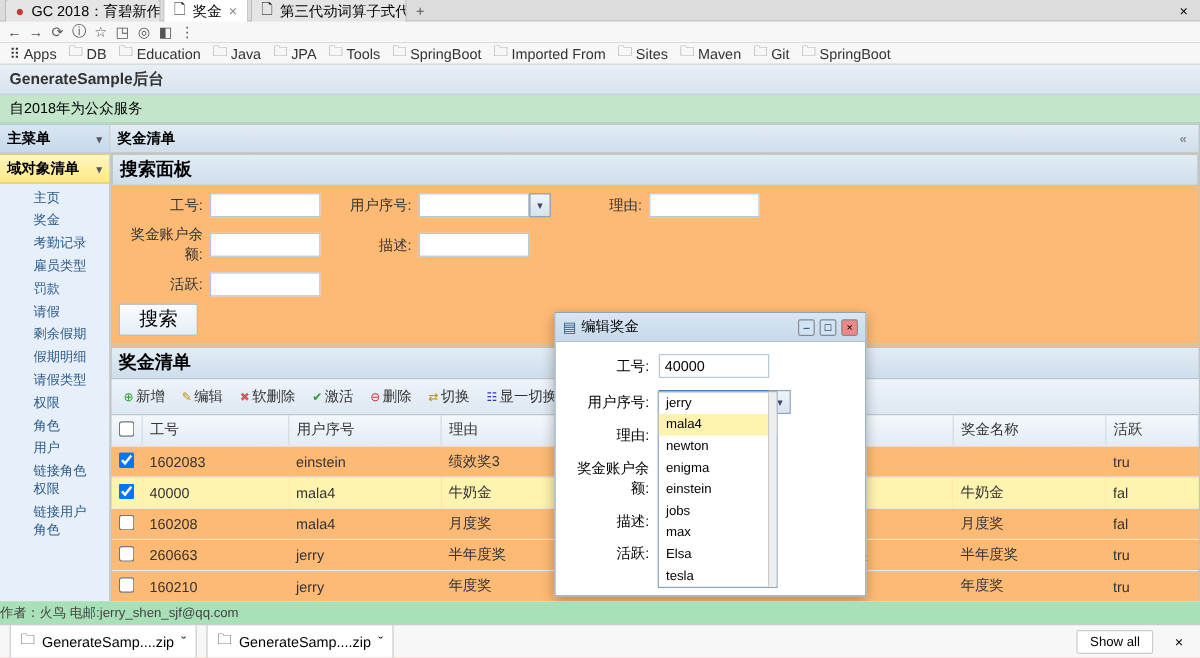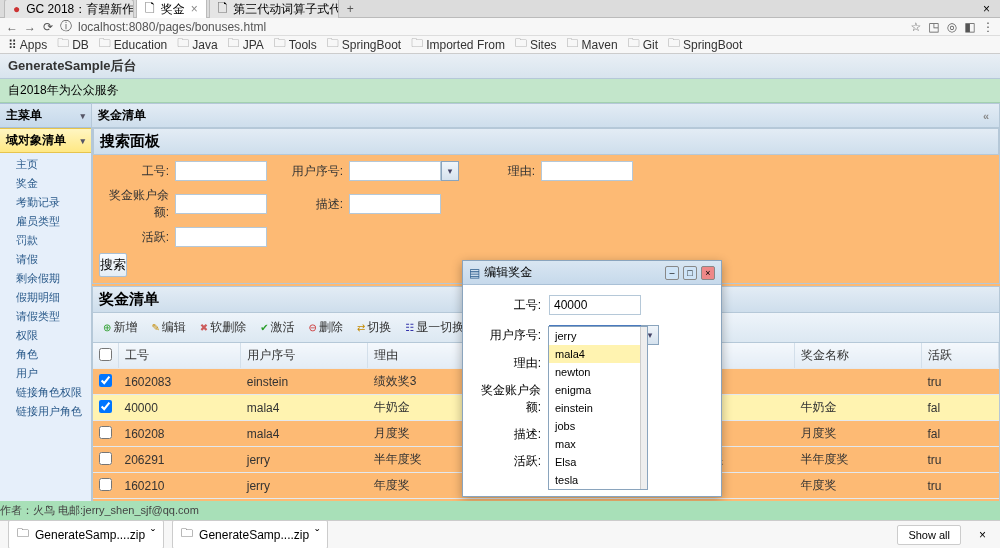--- a/index.html
+++ b/index.html
@@ -18,33 +18,33 @@
 .bmbar .bm { display:flex; align-items:center; gap:3px;}
 .bmbar .folder { color:#777;}
 
 .appbar { background: linear-gradient(#e9eff5,#d8e4ee); padding: 3px 8px; font-weight: bold; font-size: 13px; color:#333; border-bottom:1px solid #b5c8d8;}
 .subtitle { background:#c3e6cb; padding: 3px 8px; font-size: 12px; border-bottom:1px solid #a3d0b0;}
 .app { flex:1; display:flex; overflow:hidden; }
 
 .side { width: 92px; background:#e6effa; border-right:1px solid #b5c8d8; display:flex; flex-direction:column;}
 .side .grp { background:linear-gradient(#d9e6f2,#c6d9eb); border:1px solid #a9c0d6; border-left:none; border-right:none; padding:3px 6px; font-weight:bold; font-size:11px; display:flex; justify-content:space-between; align-items:center;}
 .side .grp.sel { background:linear-gradient(#fff6c2,#ffe884); border-color:#e6c44d;}
-.side ul { list-style:none; padding:2px 0;}
+.side ul { list-style:none; padding:2px 12px;}
 .side li { padding:2px 6px 2px 16px; font-size:11px; color:#2a5a8a; cursor:pointer;}
 .side .chev { font-size:9px; color:#556;}
 
 .main { flex:1; background:#fdba74; display:flex; flex-direction:column; position:relative;}
 .panel-hd { background:linear-gradient(#e3ecf5,#cedeec); border:1px solid #b5c8d8; border-left:none; padding:3px 6px; font-size:11px; font-weight:bold; display:flex; justify-content:space-between; align-items:center;}
 .inner-hd { background:linear-gradient(#e3ecf5,#cedeec); border:1px solid #b5c8d8; padding:3px 6px; font-size:15px; font-weight:bold;}
 .pad { padding:6px;}
 .searchform { border:1px solid #b5c8d8; border-top:none; margin:0;}
 .row { display:flex; align-items:center; gap:6px; margin-bottom:6px;}
 .lbl { width:70px; text-align:right; color:#333; font-size:12px;}
 .inp { border:1px solid #b5c8d8; height:20px; width:92px; padding:0 4px; background:#fff;}
-.btn { border:1px solid #a9c0d6; background:linear-gradient(#fafcff,#e4edf6); padding:2px 0; cursor:pointer; font-size:13px; border-radius:2px;}
+.btn { border:1px solid #a9c0d6; background:linear-gradient(#fafcff,#e4edf6); padding:2px 16px; cursor:pointer; font-size:16px; border-radius:2px;}
 .grid-wrap { border:1px solid #b5c8d8; border-top:none; flex:1;}
 .toolbar { background:linear-gradient(#eef4fa,#dce8f2); border-bottom:1px solid #b5c8d8; padding:3px 4px; display:flex; gap:2px; flex-wrap:wrap;}
 .tbtn { border:1px solid transparent; padding:2px 5px; font-size:11px; color:#333; display:flex; align-items:center; gap:2px; cursor:pointer;}
 .ticon { font-size:10px;}
 .i-add{ color:#2a9d2a;} .i-edit{color:#c48a00;} .i-sdel{color:#cc5c5c;} .i-act{color:#2a9d2a;} .i-del{color:#c33;} .i-swap{color:#c48a00;} .i-one{color:#33a;} .i-batch{color:#3a8;}
 table { width:100%; border-collapse:collapse; font-size:11px;}
 th, td { border-bottom:1px solid #e3e9ef; padding:4px 6px; text-align:left; color:#333;}
 th { background:linear-gradient(#f4f8fc,#e3ecf5); border-right:1px solid #d3dfea; font-weight:normal;}
 tr.sel td { background:#fff3b0;}
 .cbcol { width:22px; text-align:center;}
@@ -93,21 +93,20 @@
       <span>第三代动词算子式代码生</span>
     </div>
   <div class="newtab">+</div>
   <div class="winclose">×</div>
 </div>
 <div class="urlbar">
   <span class="icon">←</span>
   <span class="icon">→</span>
   <span class="icon">⟳</span>
   <span class="icon">ⓘ</span>
-  <span class="addr">localhost:8080/pages/bonuses.html</span>
   <span class="icon">☆</span>
   <span class="icon">◳</span>
   <span class="icon">◎</span>
   <span class="icon">◧</span>
   <span class="icon">⋮</span>
 </div>
 <div class="bmbar">
   <span class="bm">⠿ <span>Apps</span></span>
   <span class="bm">
       <span class="folder">🗀</span>
@@ -295,21 +294,21 @@
               <td>160208</td>
               <td>mala4</td>
               <td>月度奖</td>
               <td>1000</td>
               <td>月度奖</td>
               <td>月度奖</td>
               <td>fal</td>
             </tr>
             <tr>
               <td class="cbcol"><input type="checkbox" style=""></td>
-              <td>206291</td>
+              <td>260663</td>
               <td>jerry</td>
               <td>半年度奖</td>
               <td>1000</td>
               <td>半年度奖</td>
               <td>半年度奖</td>
               <td>tru</td>
             </tr>
             <tr>
               <td class="cbcol"><input type="checkbox" style=""></td>
               <td>160210</td>

